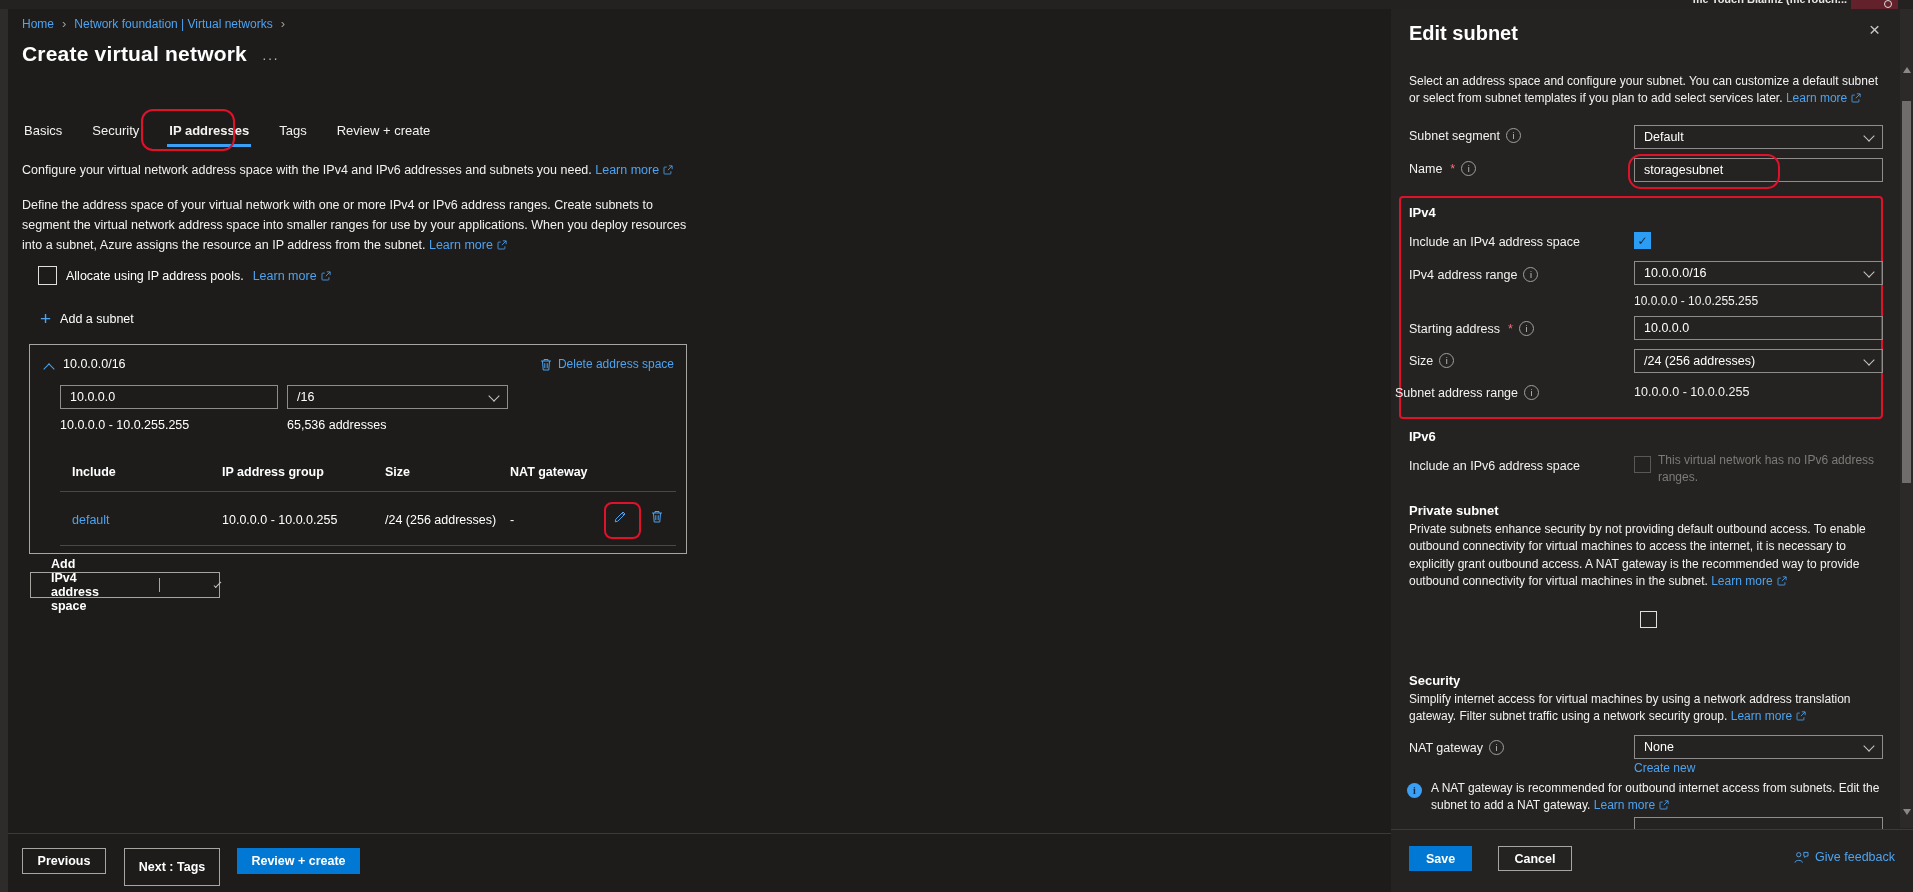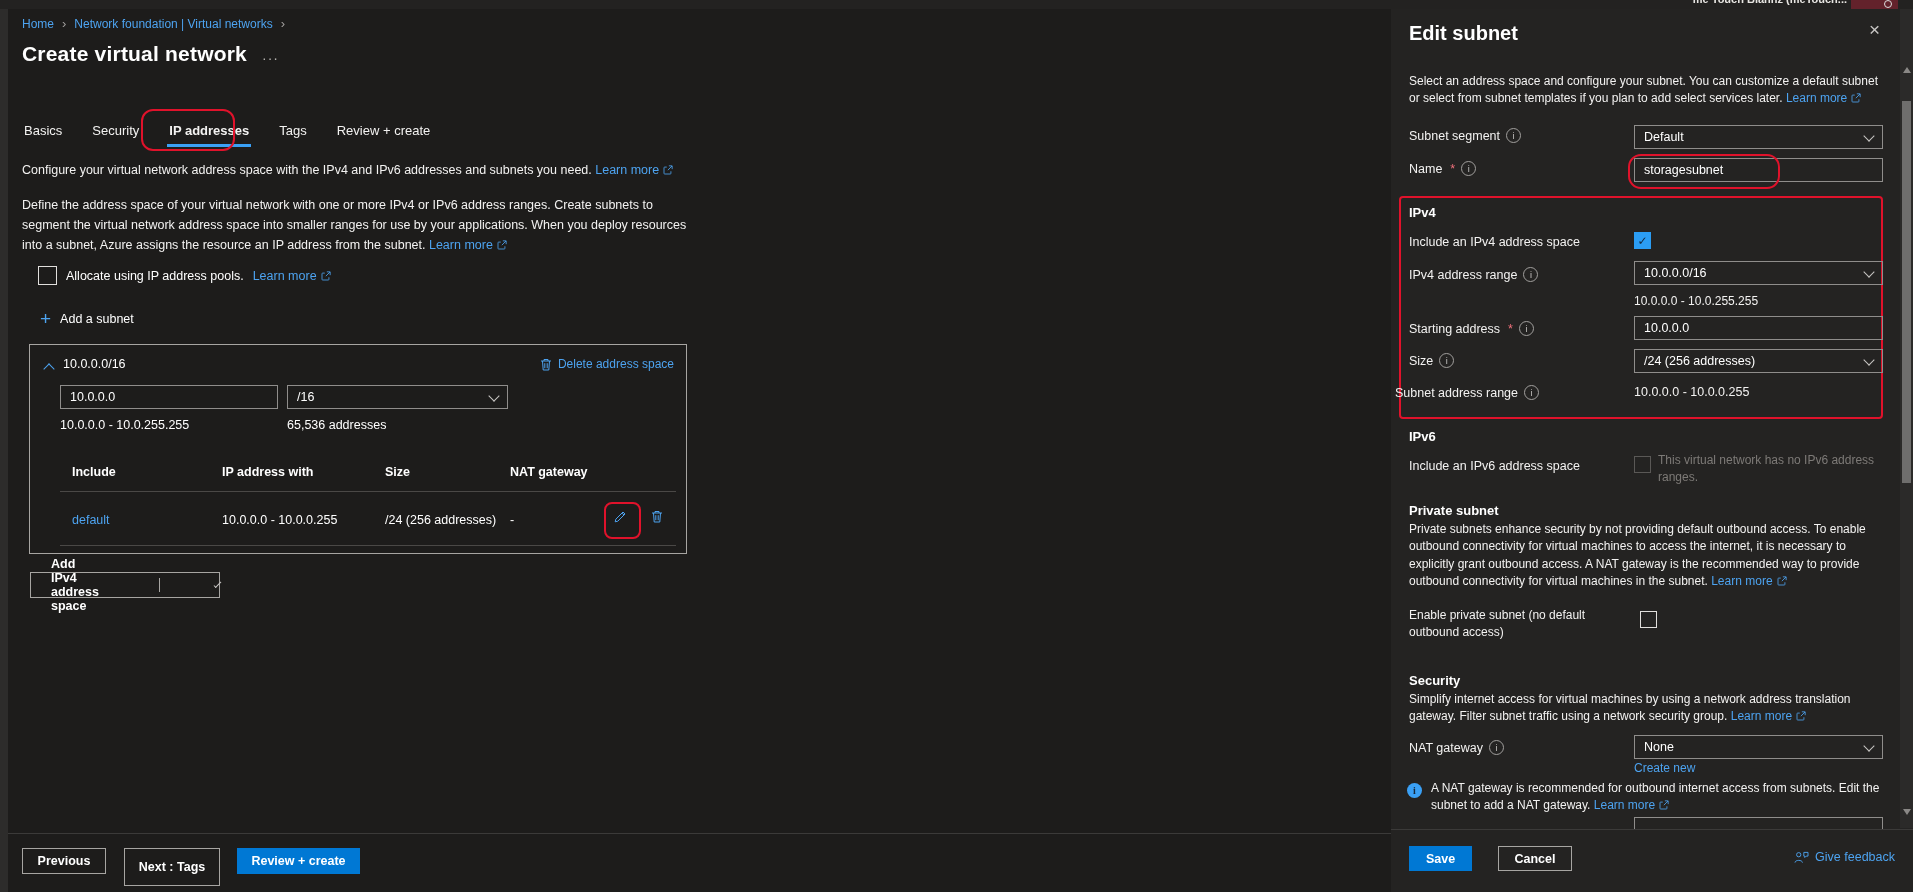--- a/index.html
+++ b/index.html
@@ -155,21 +155,21 @@
 
       <input class="tin" style="position: absolute; left: 30px; top: 40px; width: 218px;" readonly="" value="10.0.0.0">
       <div class="select" style="position:absolute;left:257px;top:40px;width:221px;">
         <span>/16</span>
         <span class="chev"></span>
       </div>
       <span style="position:absolute;left:30px;top:73px;">10.0.0.0 - 10.0.255.255</span>
       <span style="position:absolute;left:257px;top:73px;">65,536 addresses</span>
 
       <span class="th" style="position:absolute;left:42px;top:120px;">Include</span>
-      <span class="th" style="position:absolute;left:192px;top:120px;">IP address with</span>
+      <span class="th" style="position:absolute;left:192px;top:120px;">IP address group</span>
       <span class="th" style="position:absolute;left:355px;top:120px;">Size</span>
       <span class="th" style="position:absolute;left:480px;top:120px;">NAT gateway</span>
 
       <div class="divider" style="left:30px;top:146px;width:616px;"></div>
 
       <div>
         <a class="lnk" style="position:absolute;left:42px;top:168px;">default</a>
         <span style="position:absolute;left:192px;top:168px;">10.0.0.0 - 10.0.0.255</span>
         <span style="position:absolute;left:355px;top:168px;">/24 (256 addresses)</span>
         <span style="position:absolute;left:480px;top:168px;">-</span>
@@ -274,21 +274,20 @@
     <div class="ptxt muted" style="left:267px;top:443px;width:222px;">This virtual network has no IPv6 address ranges.</div>
 
     <div class="sec-h" style="left:18px;top:494px;">Private subnet</div>
     <div class="ptxt" style="left:18px;top:512px;width:478px;">
       <span>Private subnets enhance security by not providing default outbound access. To enable outbound connectivity for virtual machines to access the internet, it is necessary to explicitly grant outbound access. A NAT gateway is the recommended way to provide outbound connectivity for virtual machines in the subnet.</span>
       <a class="lnk">Learn more</a><svg class="ext" viewBox="0 0 12 12" width="10" height="10">
           <path d="M4.5 2.5H2a.8.8 0 0 0-.8.8V10a.8.8 0 0 0 .8.8h6.7a.8.8 0 0 0 .8-.8V7.5" fill="none" stroke="currentColor"></path>
           <path d="M7 1h4v4M10.8 1.2 5.8 6.2" fill="none" stroke="currentColor"></path>
         </svg>
     </div>
-    <div class="ptxt" style="left:18px;top:598px;width:218px;">Enable private subnet (no default outbound access)</div>
     <span class="cb small" style="position:absolute;left:249px;top:602px;"></span>
 
     <div class="sec-h" style="left:18px;top:664px;">Security</div>
     <div class="ptxt" style="left:18px;top:682px;width:484px;">
       <span>Simplify internet access for virtual machines by using a network address translation gateway. Filter subnet traffic using a network security group.</span>
       <a class="lnk">Learn more</a><svg class="ext" viewBox="0 0 12 12" width="10" height="10">
           <path d="M4.5 2.5H2a.8.8 0 0 0-.8.8V10a.8.8 0 0 0 .8.8h6.7a.8.8 0 0 0 .8-.8V7.5" fill="none" stroke="currentColor"></path>
           <path d="M7 1h4v4M10.8 1.2 5.8 6.2" fill="none" stroke="currentColor"></path>
         </svg>
     </div>

